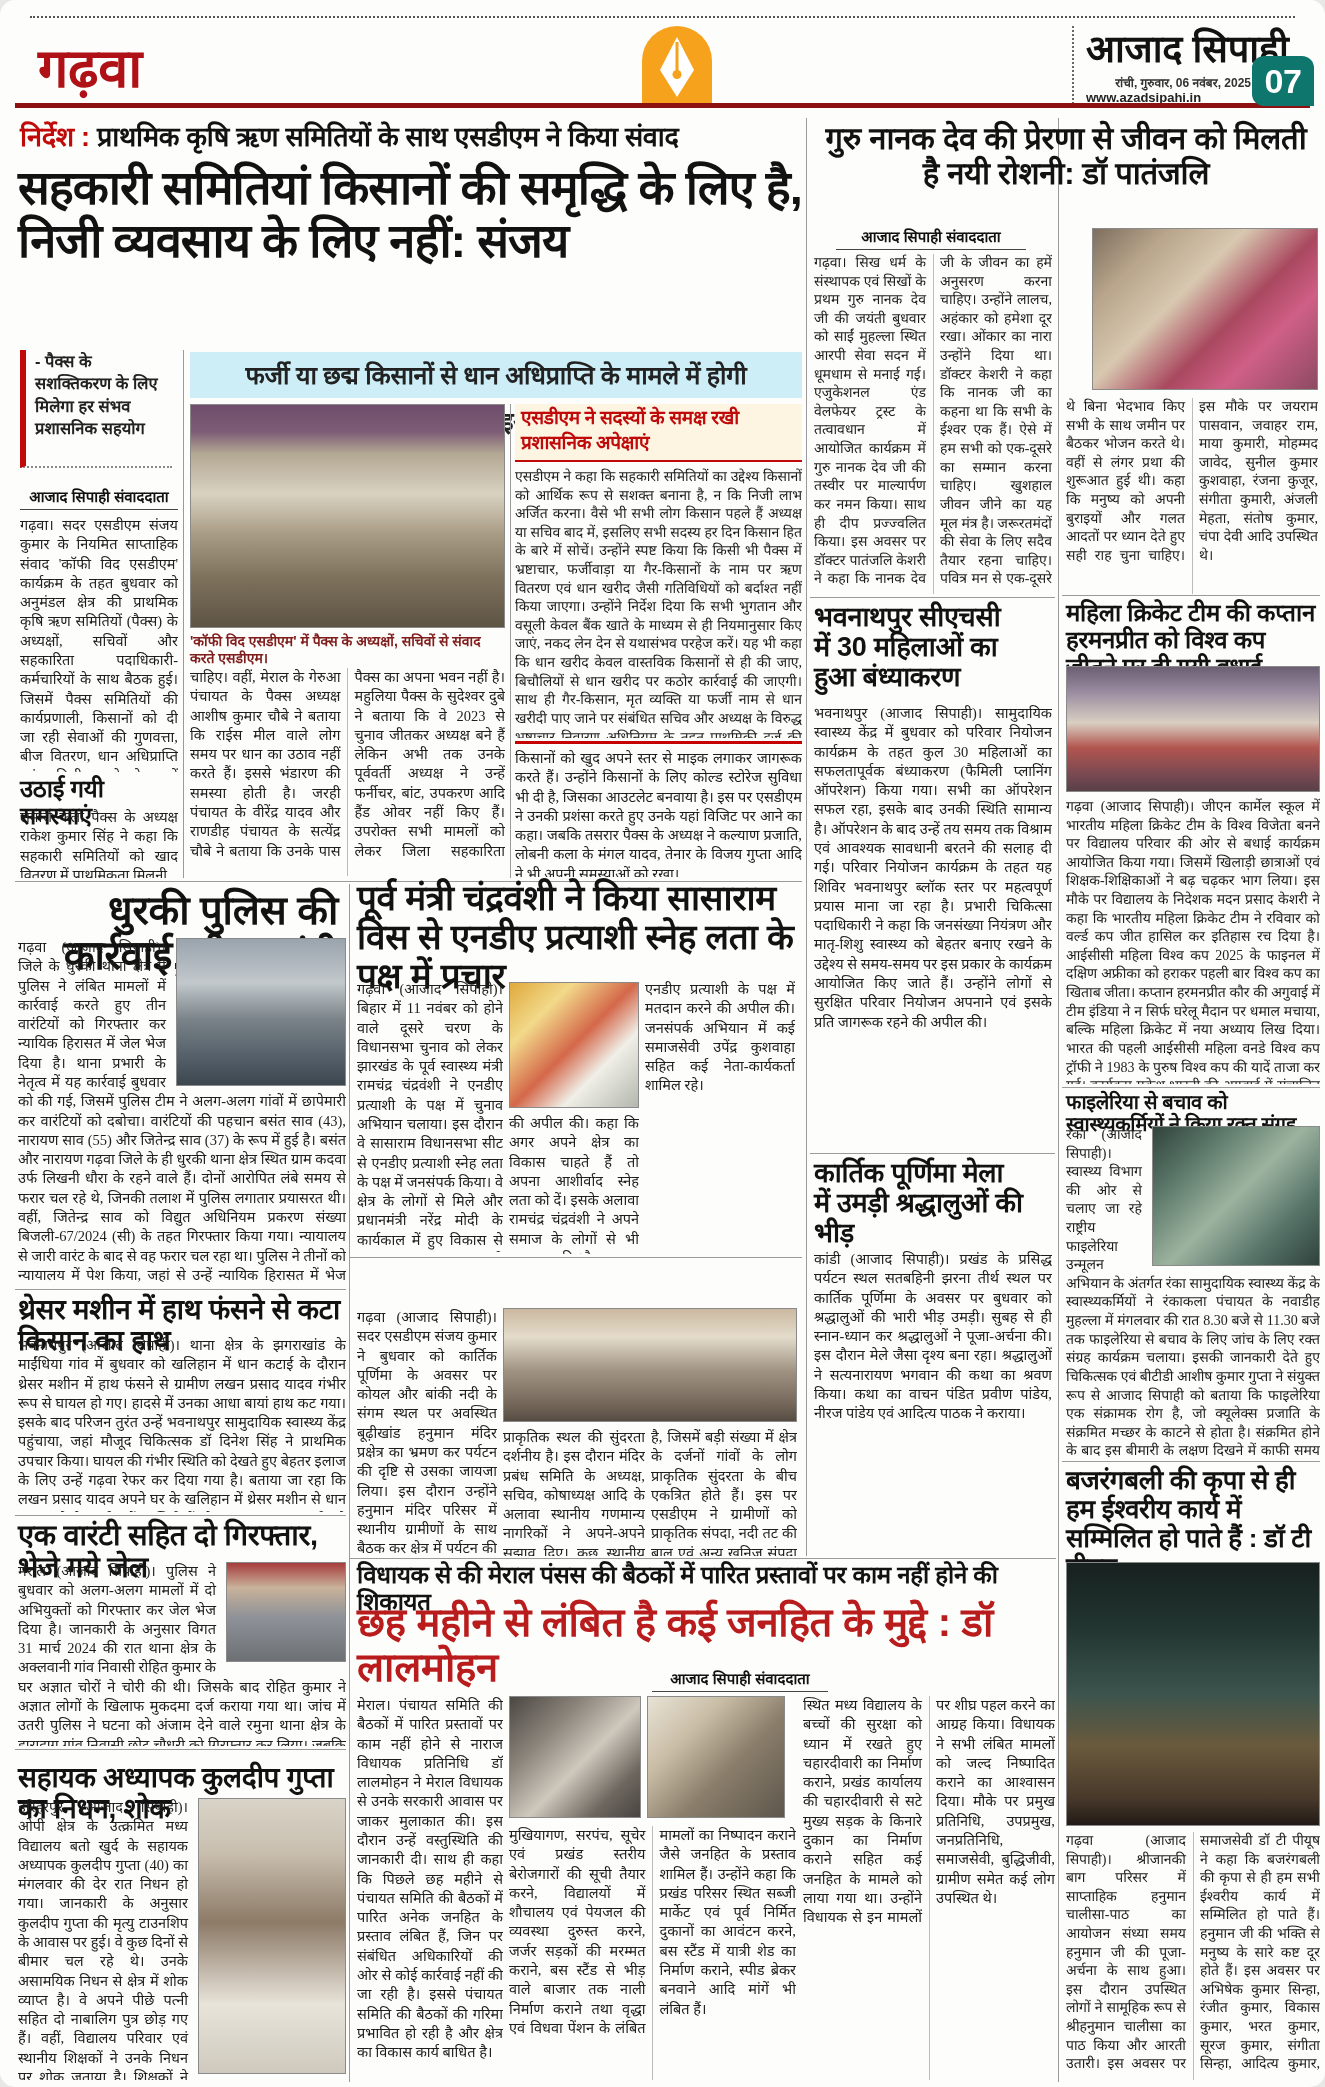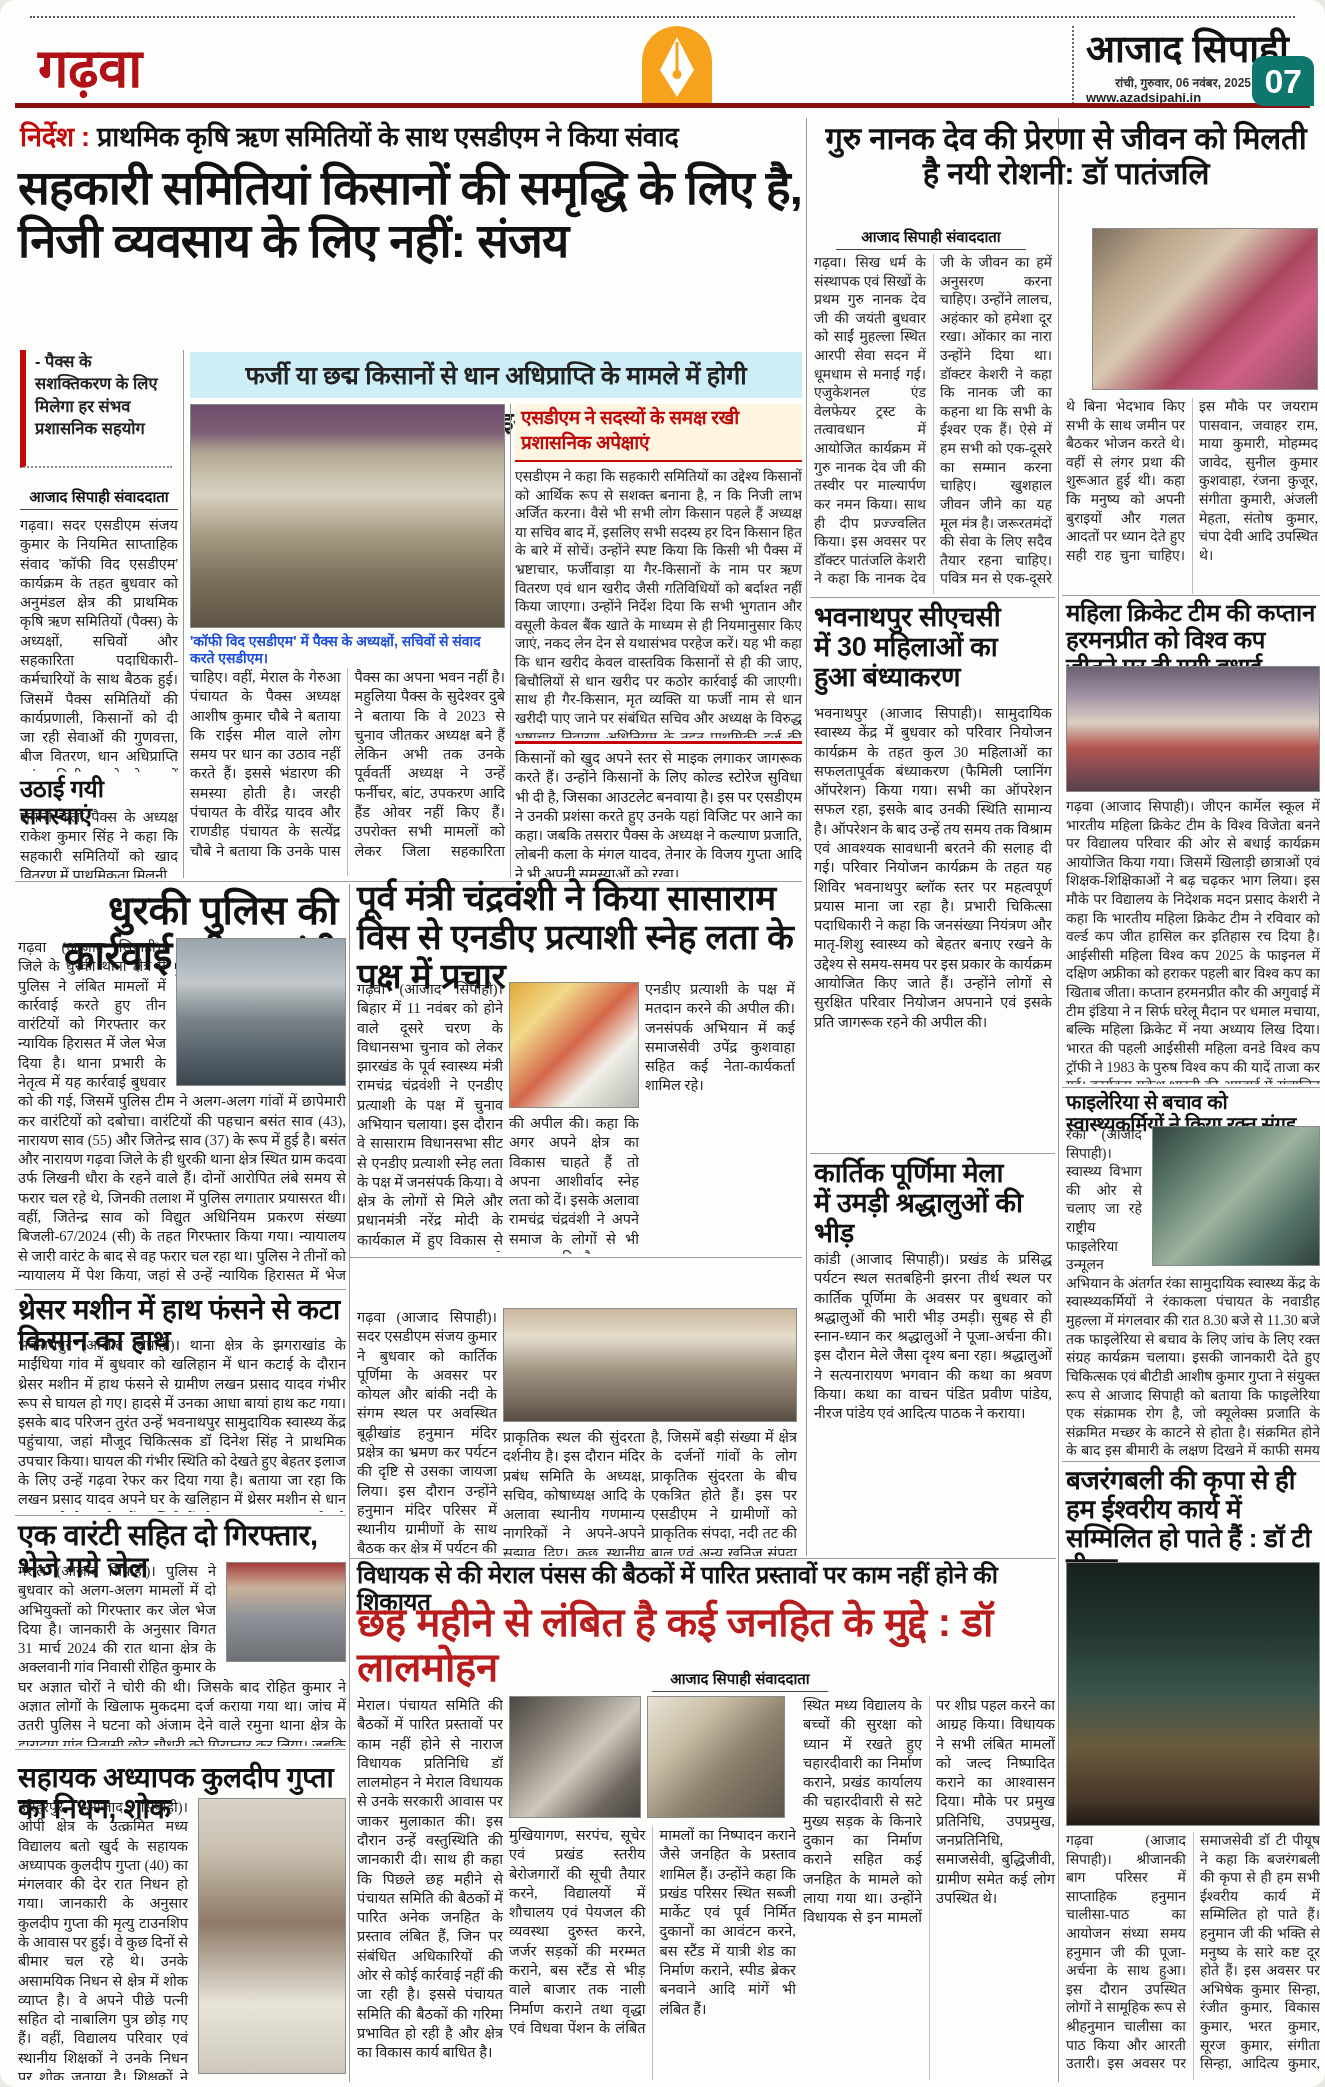--- a/index.html
+++ b/index.html
@@ -5,21 +5,21 @@
   html,body{margin:0;padding:0;background:#e8e8e4;}
   #page{position:relative;width:1325px;height:2087px;background:#fdfdfb;margin:0 auto;overflow:hidden;
         font-family:"Liberation Serif",serif;border-radius:15px;}
   .abs{position:absolute;}
   .h{font-family:"Liberation Sans",sans-serif;font-weight:700;color:#121212;letter-spacing:-.3px;line-height:1.12;}
   .body{font-family:"Liberation Serif",serif;font-size:14.5px;line-height:1.33;color:#1d1d1d;
         text-align:justify;overflow:hidden;}
   .byline{font-family:"Liberation Sans",sans-serif;font-weight:700;font-size:15px;color:#111;
           text-align:center;border-bottom:1.5px solid #444;padding-bottom:3px;}
   .photo{border:1px solid #8a8a8a;box-sizing:border-box;overflow:hidden;}
-  .caption{font-family:"Liberation Sans",sans-serif;font-weight:700;font-size:14px;color:#1d4ed8;line-height:1.2;}
+  .caption{font-family:"Liberation Sans",sans-serif;font-weight:700;font-size:14px;color:#7f1d1d;line-height:1.2;}
   .vline{border-left:1px solid #9a9a9a;width:0;}
   .hline{border-top:1px solid #9a9a9a;height:0;}
   .twocol{column-count:2;column-gap:14px;column-rule:1px solid #bbb;}
   .red{color:#c00a0a;}
   .fl-r{float:right;margin:0 0 6px 10px;}
 </style>
 </head>
 <body>
 
 <div id="page">

